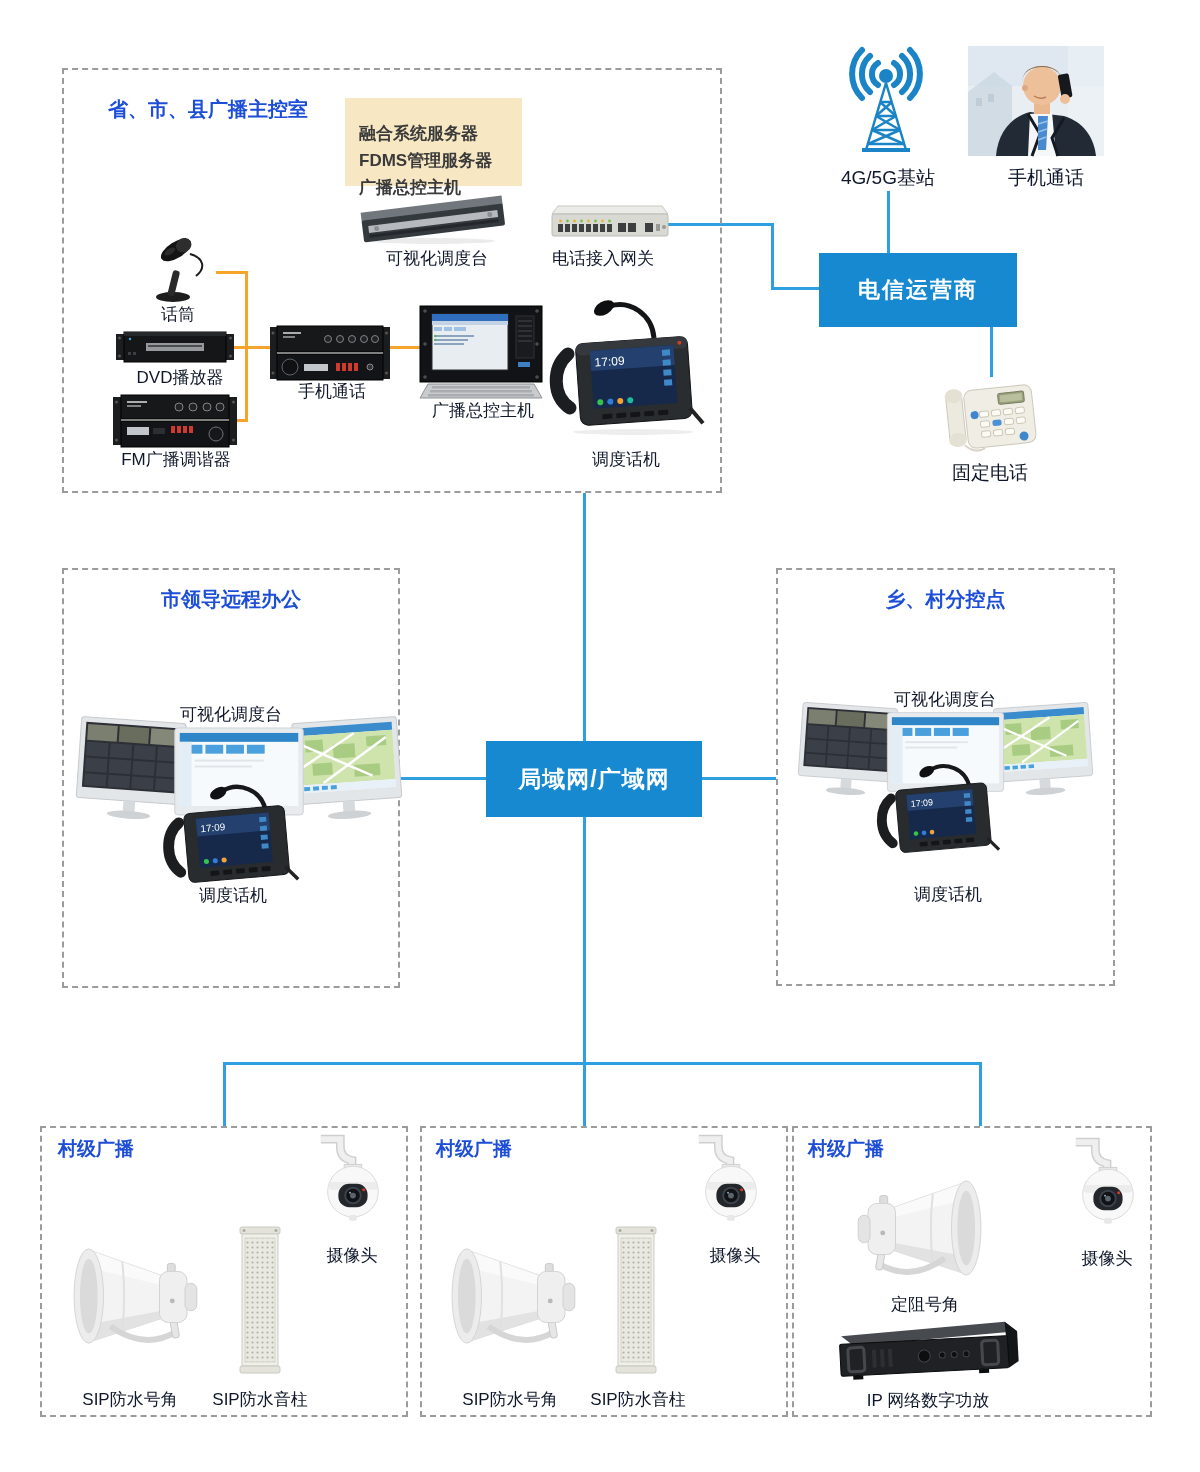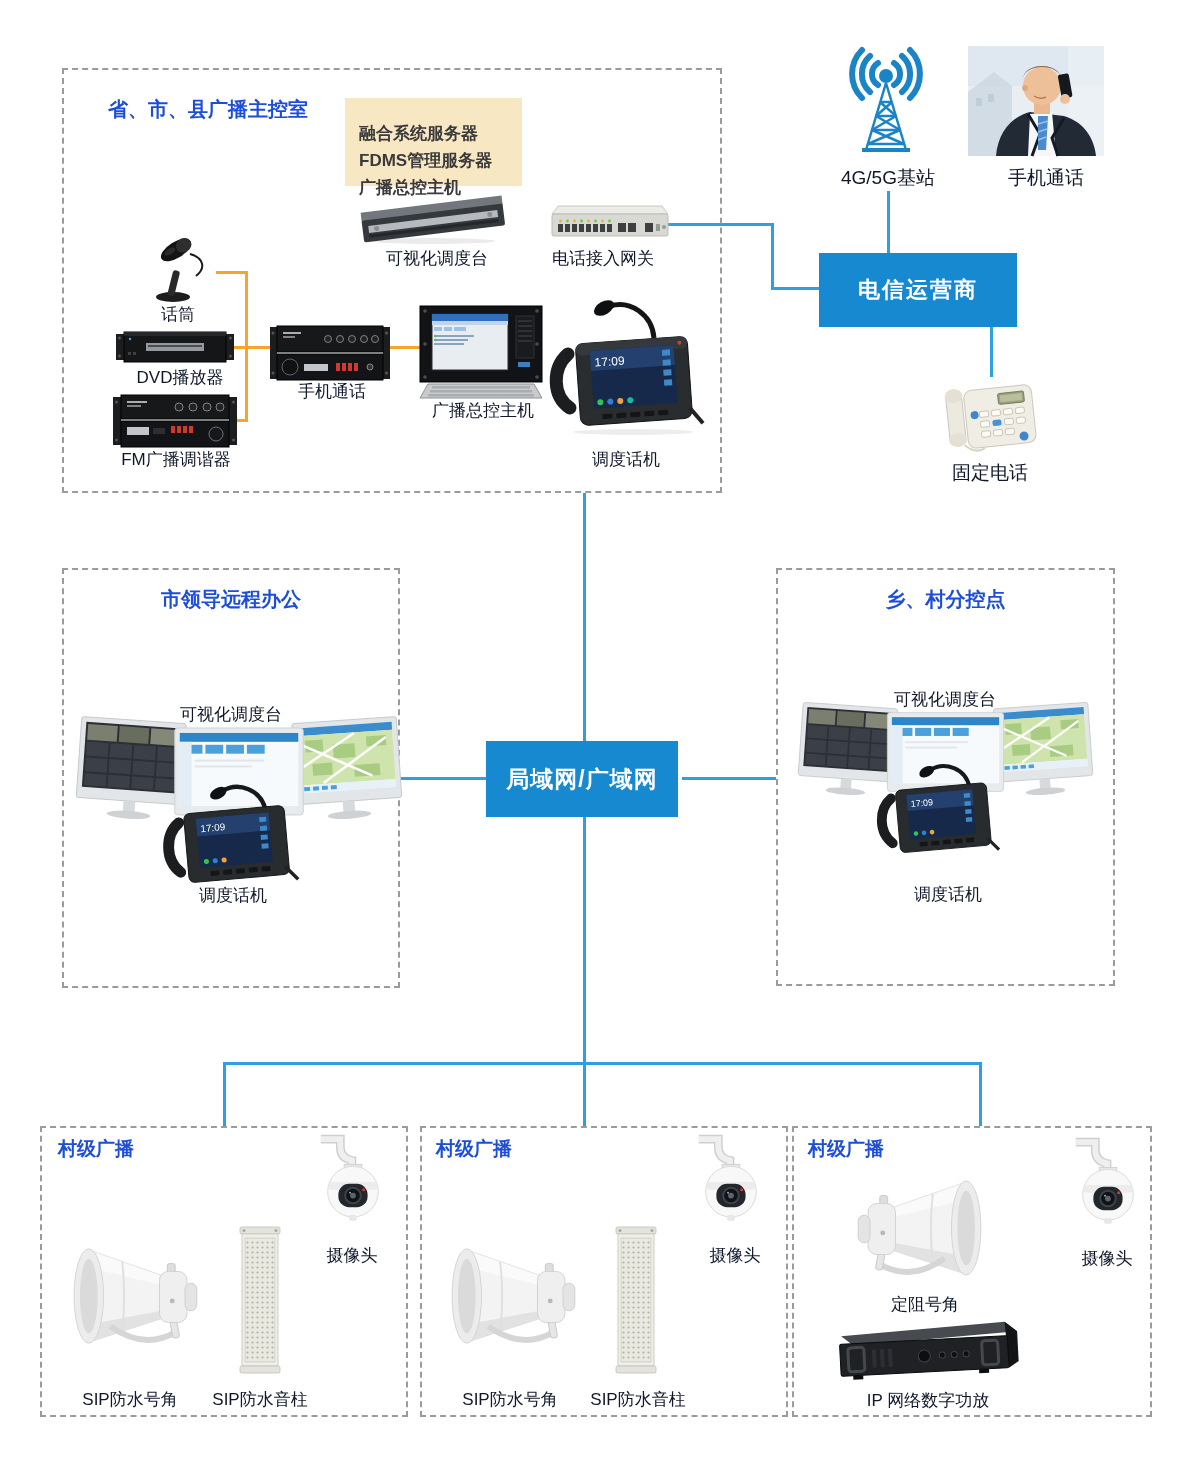--- a/index.html
+++ b/index.html
@@ -307,21 +307,21 @@
       <circle cx="31" cy="39" r="4" fill="#3f86cc"></circle>
       <circle cx="78" cy="65" r="4.5" fill="#3f86cc"></circle>
       <rect x="4" y="12" width="16" height="56" rx="8" fill="#ece9de" stroke="#ccc8bb"></rect>
       <ellipse cx="12" cy="18" rx="9" ry="7" fill="#e4e1d4"></ellipse>
       <ellipse cx="12" cy="62" rx="9" ry="7" fill="#e4e1d4"></ellipse>
       <path d="M18 68 Q 28 78 38 73" stroke="#d8d4c6" stroke-width="2" fill="none"></path>
     </g>
   </svg>
   <div class="lbl lbl-lg" style="left:930px;top:463px;width:120px;">固定电话</div>
 
-  <div class="bluebox" style="left:486px;top:741px;width:192px;height:76px;font-size:23px;letter-spacing:1px;">局域网/广域网</div>
+  <div class="bluebox" style="left:486px;top:741px;width:216px;height:76px;font-size:23px;letter-spacing:1px;">局域网/广域网</div>
 
   <div class="dash-box" style="left:62px;top:568px;width:338px;height:420px;"></div>
   <div class="box-title center" style="left:62px;top:586px;width:338px;">市领导远程办公</div>
   <div class="lbl" style="left:171px;top:705px;width:120px;">可视化调度台</div>
 
   <svg style="left:76px;top:714px;" width="326" height="190" viewBox="0 0 330 192">
     <g transform="rotate(4 56 60)">
       <rect x="2" y="6" width="106" height="82" rx="3" fill="#e3e6e9" stroke="#c6cacd"></rect>
       <rect x="7" y="11" width="96" height="66" fill="#2c3036"></rect>
       <rect x="9" y="13" width="30" height="16" fill="#7b7f70"></rect>

